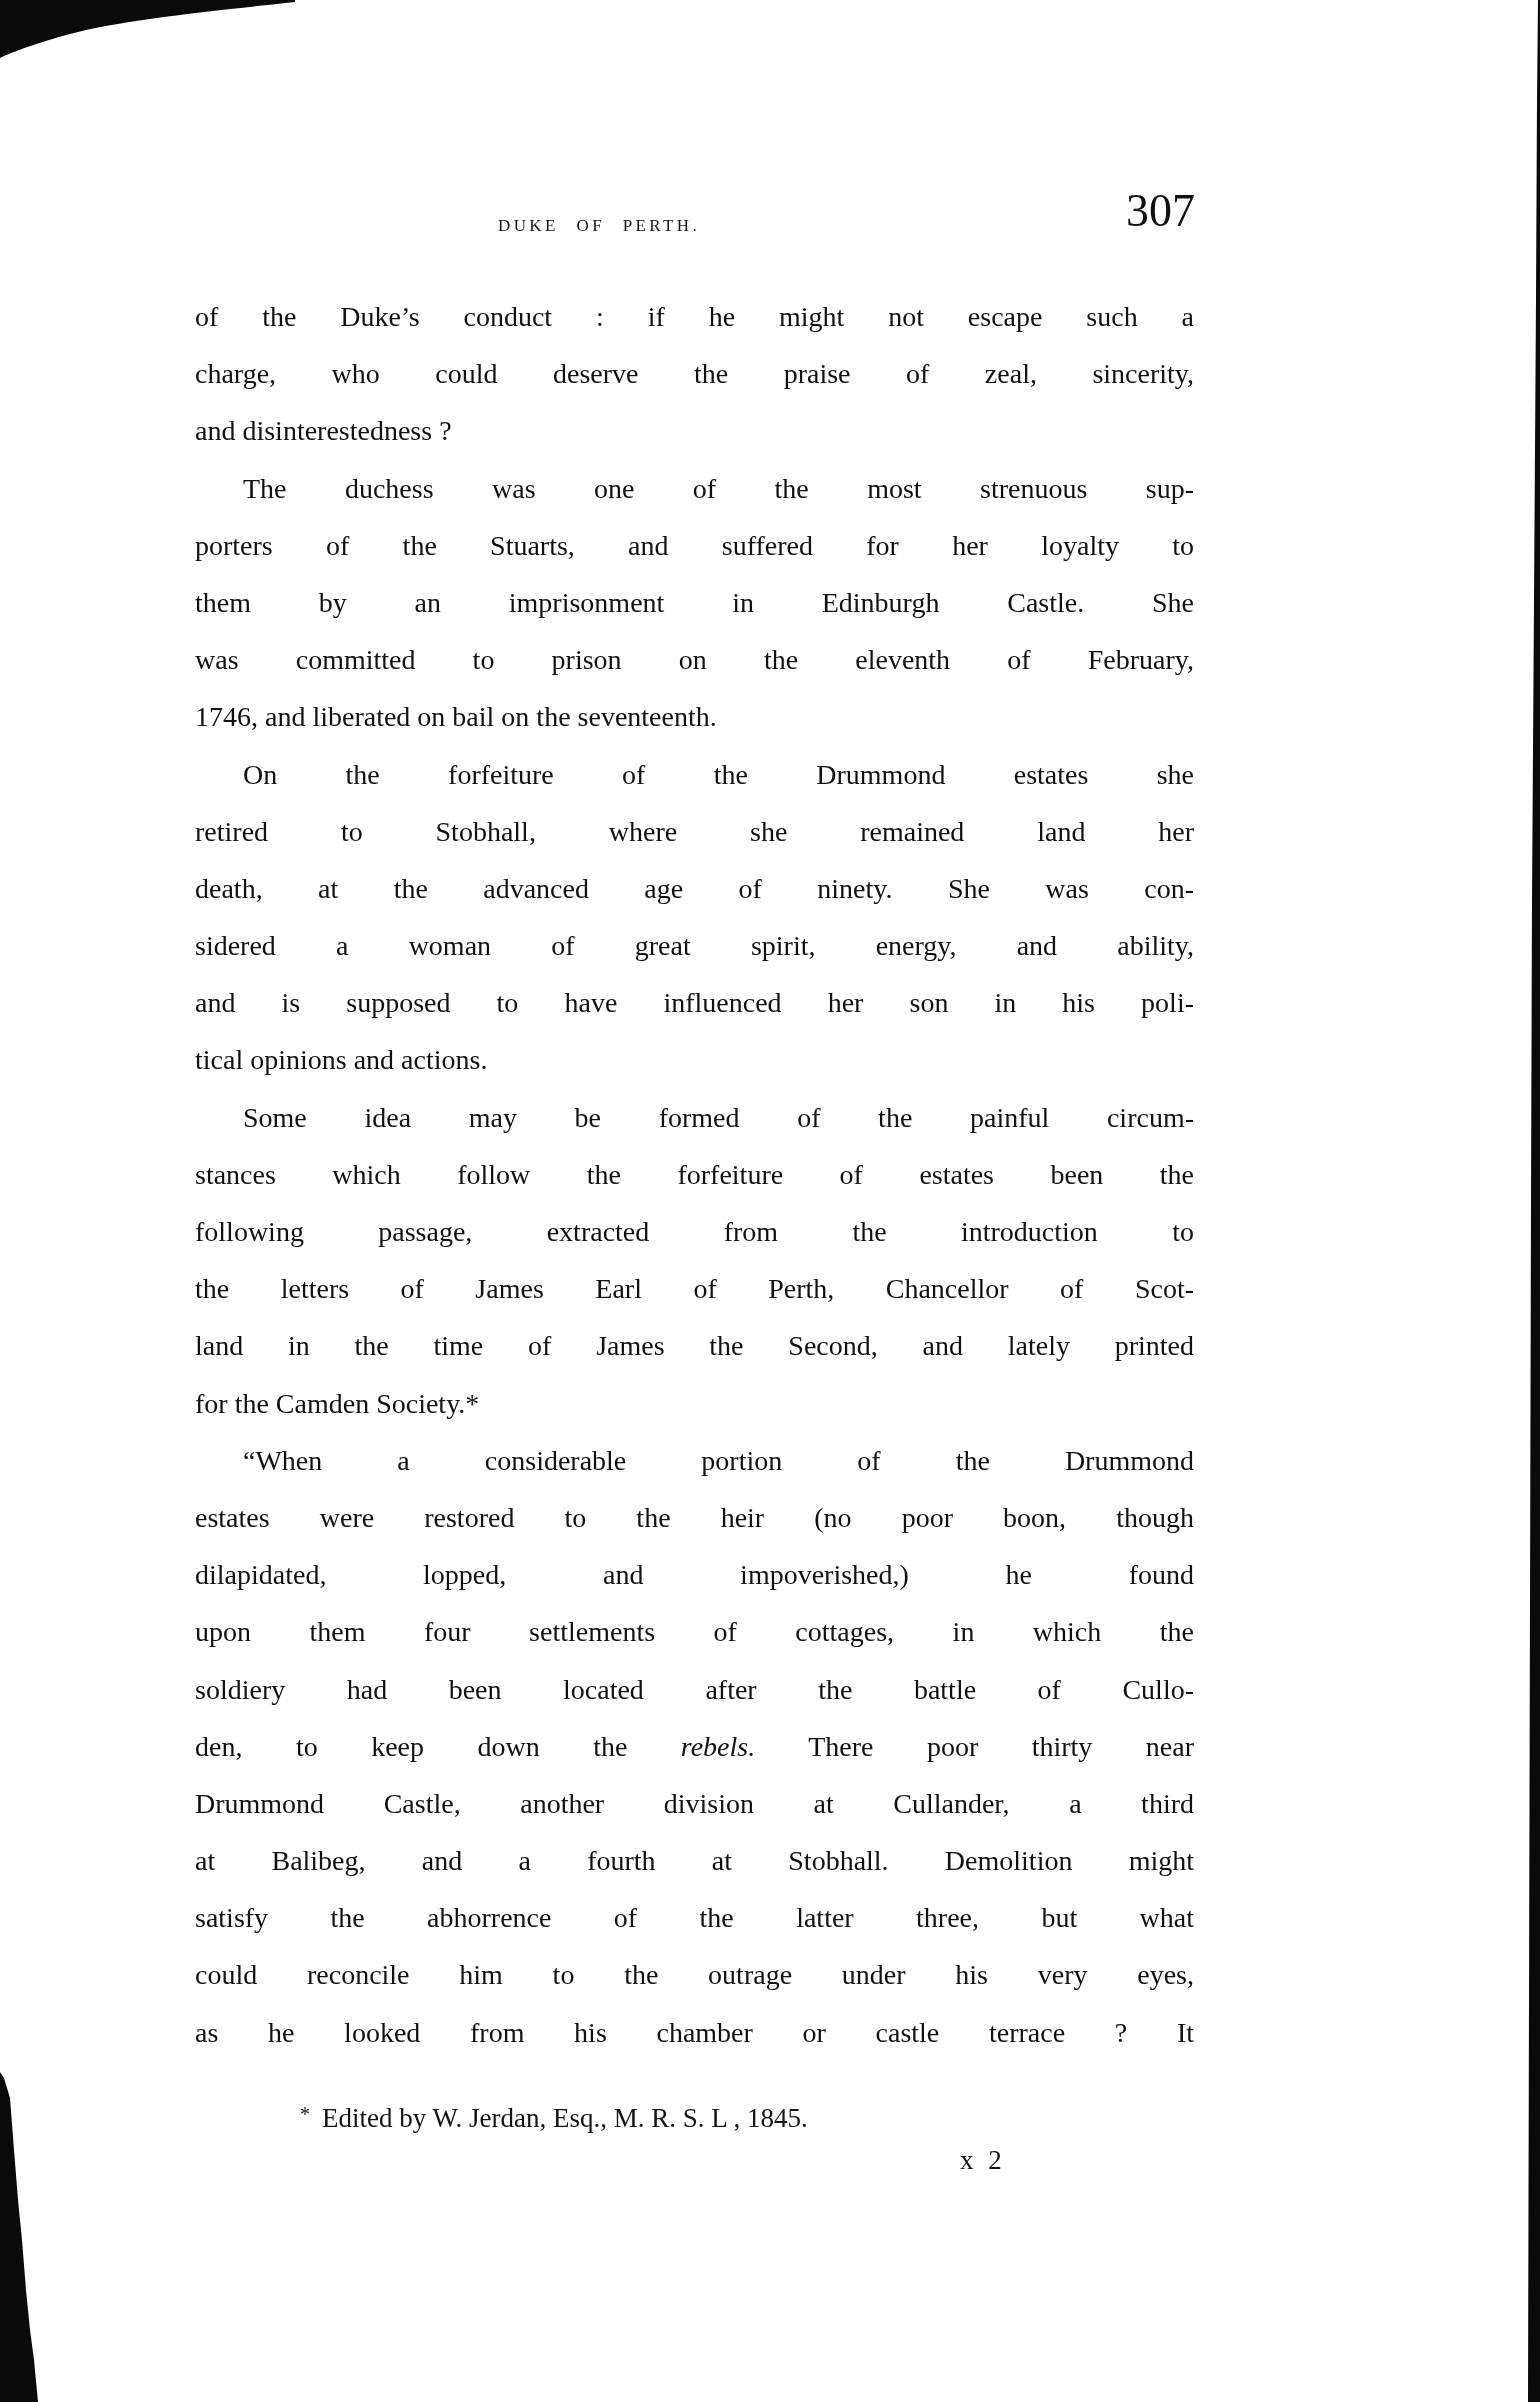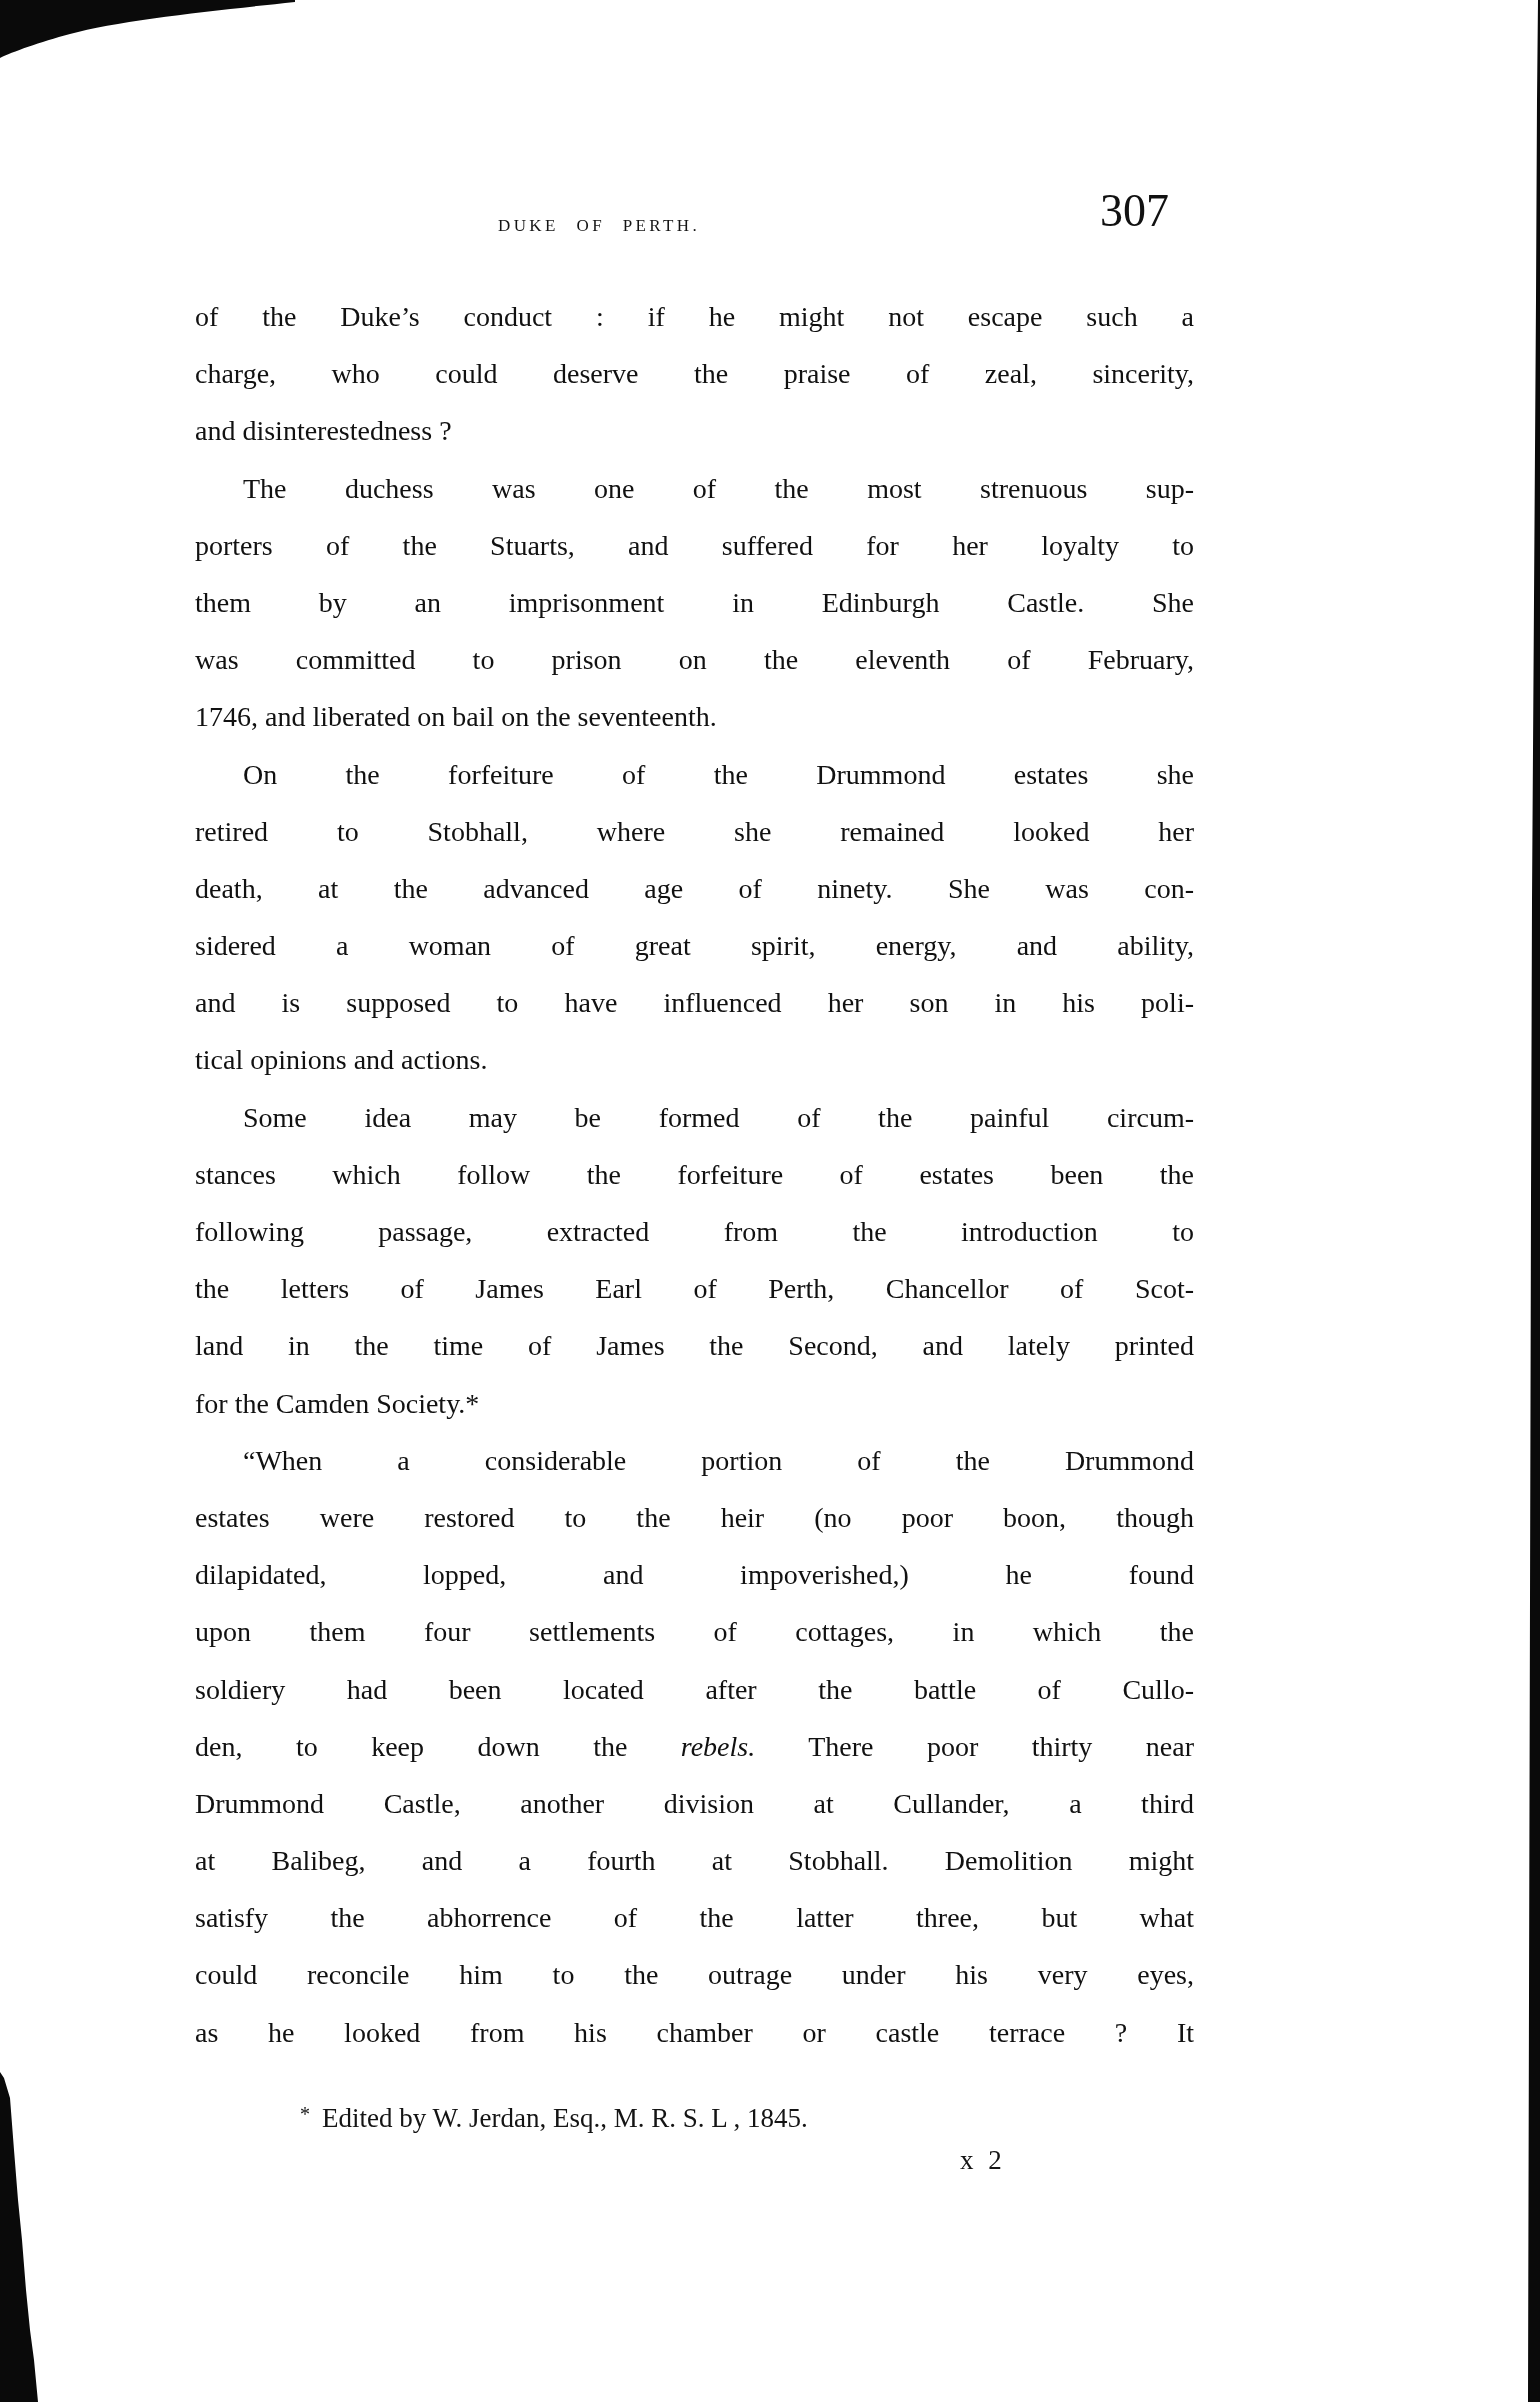--- a/index.html
+++ b/index.html
@@ -33,20 +33,21 @@
     word-spacing: 10px;
     line-height: 40px;
     white-space: nowrap;
     color: #141414;
   }
   .page-number {
     position: absolute;
     left: 1100px;
     top: 186px;
     width: 95px;
+    text-align: right;
     font-size: 46px;
     line-height: 50px;
     white-space: nowrap;
     color: #111111;
   }
   .body-text {
     position: absolute;
     left: 152px;
     top: 288px;
     width: 1042px;
@@ -115,21 +116,21 @@
 <div class="body-text" id="body-text">
     <div class="line"><span>of the Duke’s conduct : if he might not escape such a</span></div>
     <div class="line"><span>charge, who could deserve the praise of zeal, sincerity,</span></div>
     <div class="line last"><span>and disinterestedness ?</span></div>
     <div class="line indent"><span>The duchess was one of the most strenuous sup-</span></div>
     <div class="line"><span>porters of the Stuarts, and suffered for her loyalty to</span></div>
     <div class="line"><span>them by an imprisonment in Edinburgh Castle. She</span></div>
     <div class="line"><span>was committed to prison on the eleventh of February,</span></div>
     <div class="line last"><span>1746, and liberated on bail on the seventeenth.</span></div>
     <div class="line indent"><span>On the forfeiture of the Drummond estates she</span></div>
-    <div class="line"><span>retired to Stobhall, where she remained looked her</span></div>
+    <div class="line"><span>retired to Stobhall, where she remained land her</span></div>
     <div class="line"><span>death, at the advanced age of ninety. She was con-</span></div>
     <div class="line"><span>sidered a woman of great spirit, energy, and ability,</span></div>
     <div class="line"><span>and is supposed to have influenced her son in his poli-</span></div>
     <div class="line last"><span>tical opinions and actions.</span></div>
     <div class="line indent"><span>Some idea may be formed of the painful circum-</span></div>
     <div class="line"><span>stances which follow the forfeiture of estates been the</span></div>
     <div class="line"><span>following passage, extracted from the introduction to</span></div>
     <div class="line"><span>the letters of James Earl of Perth, Chancellor of Scot-</span></div>
     <div class="line"><span>land in the time of James the Second, and lately printed</span></div>
     <div class="line last"><span>for the Camden Society.*</span></div>

